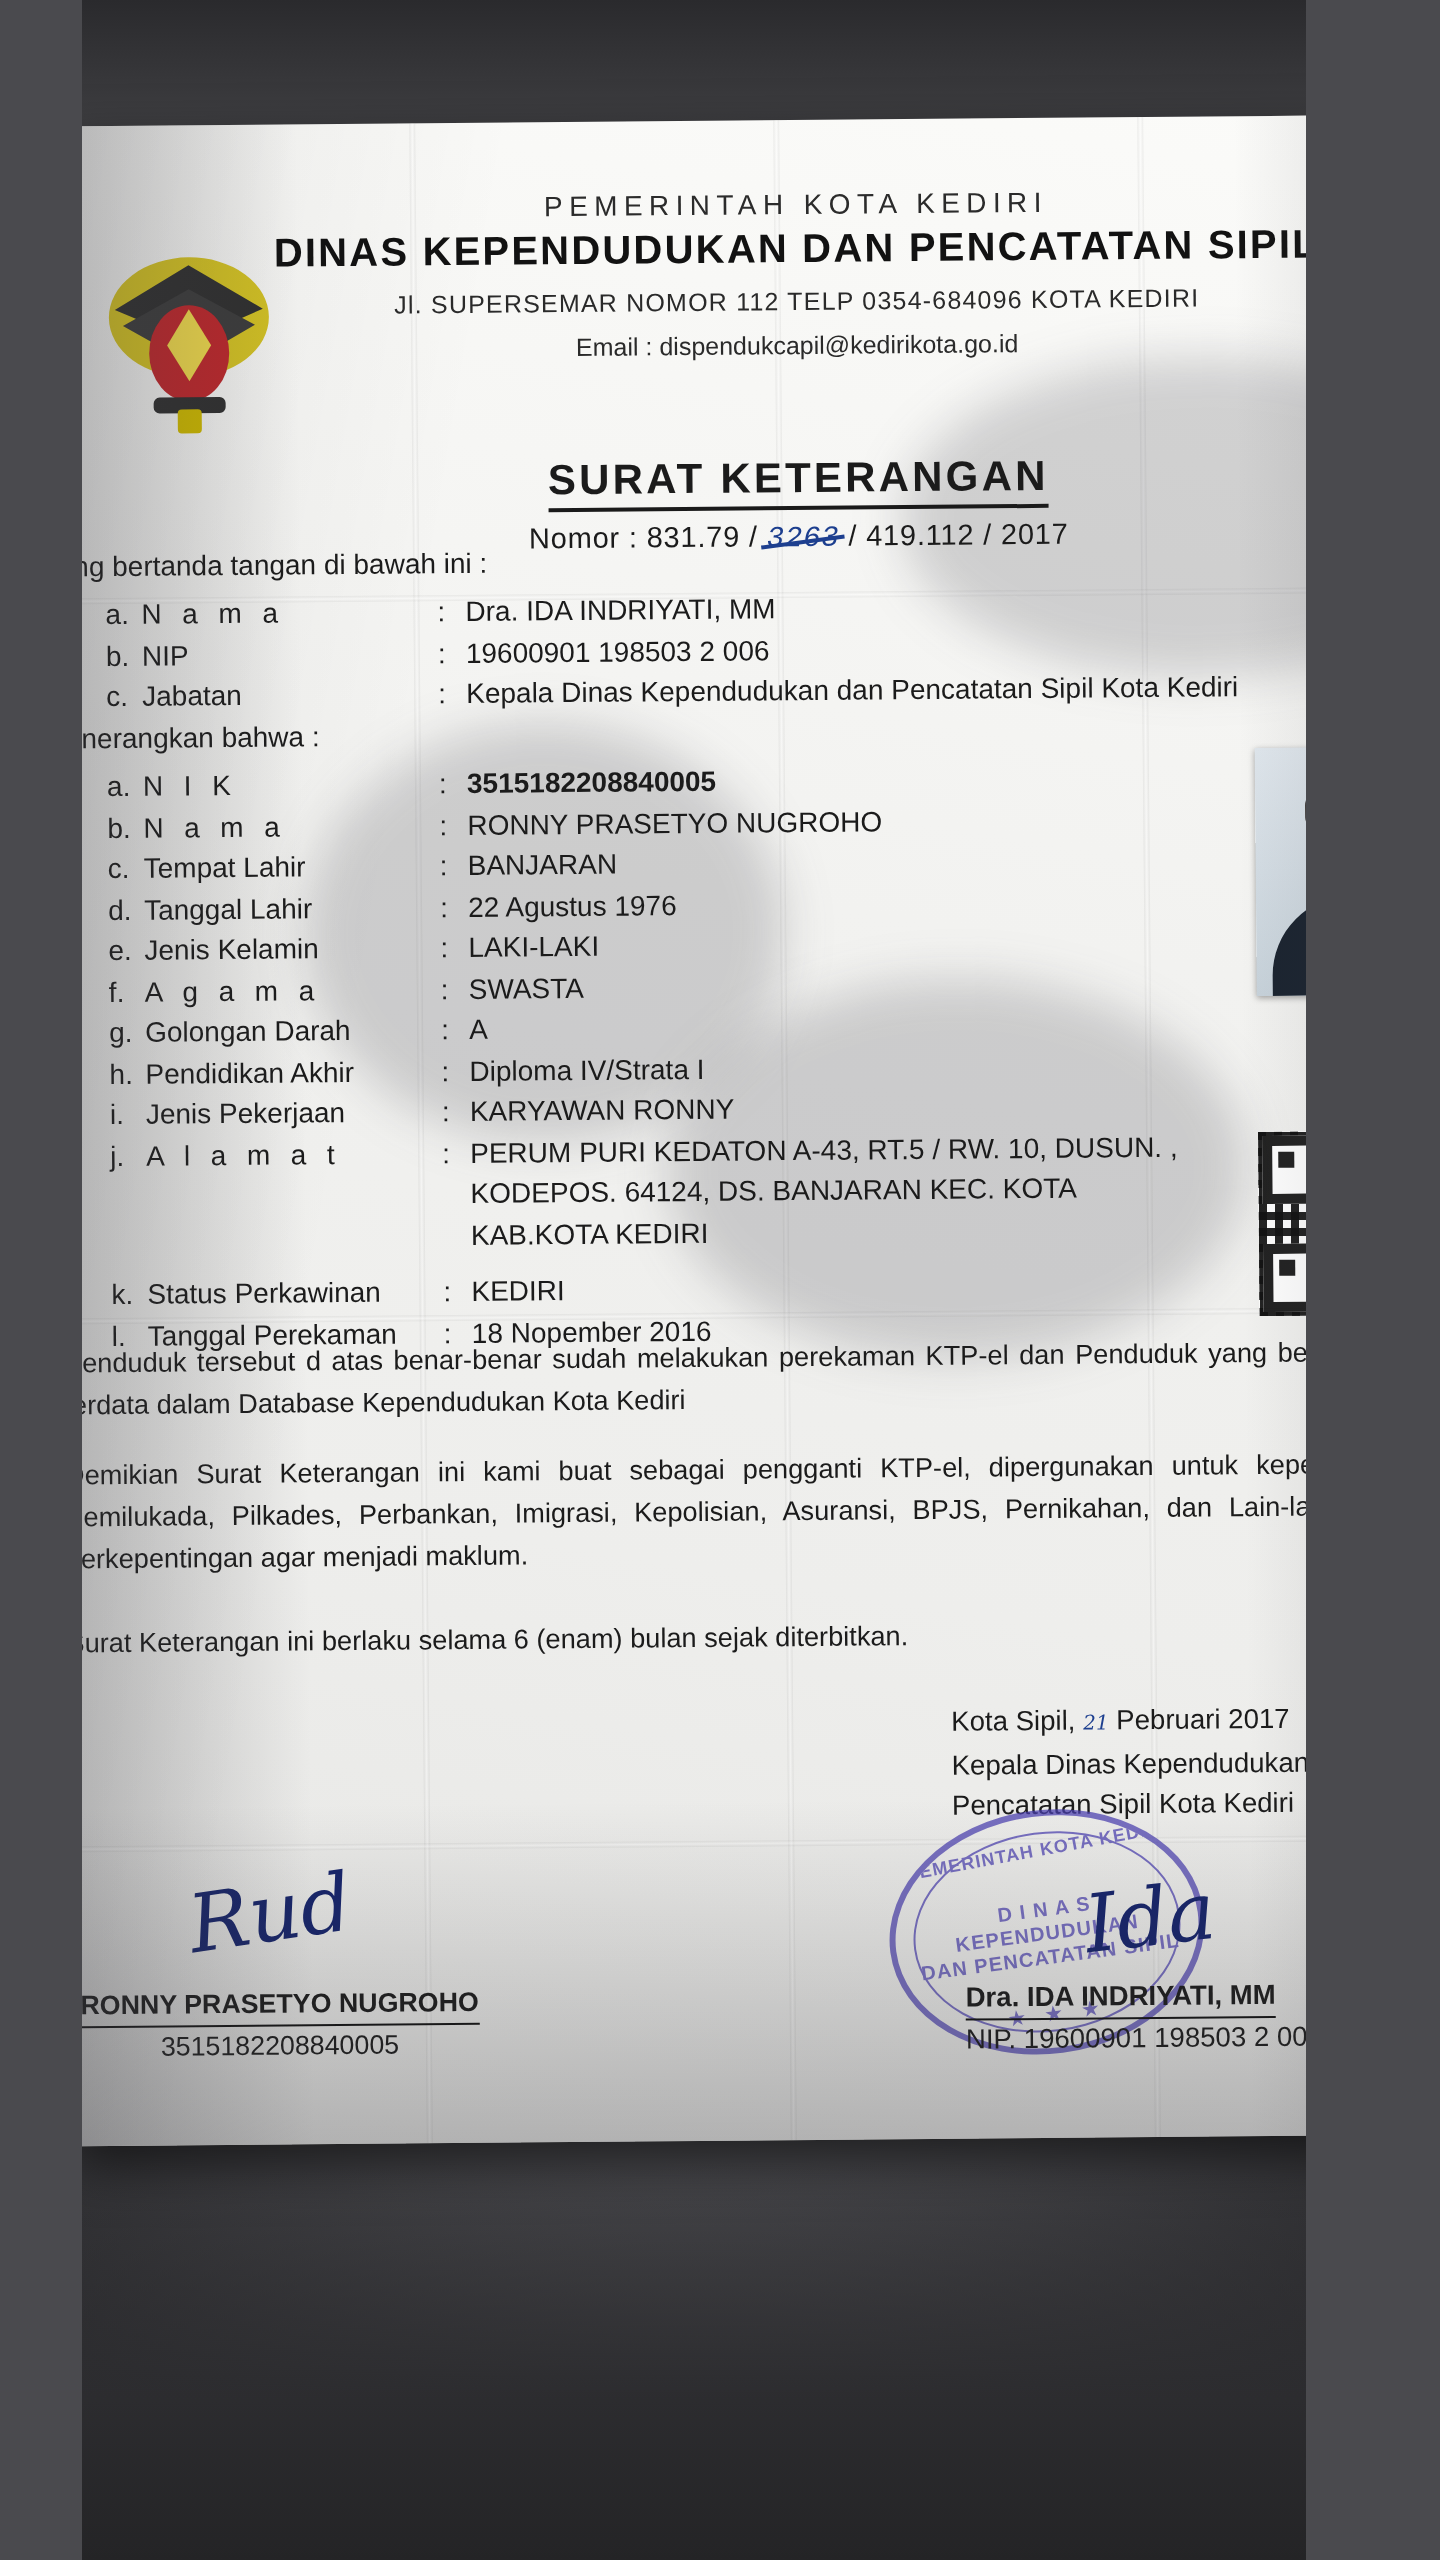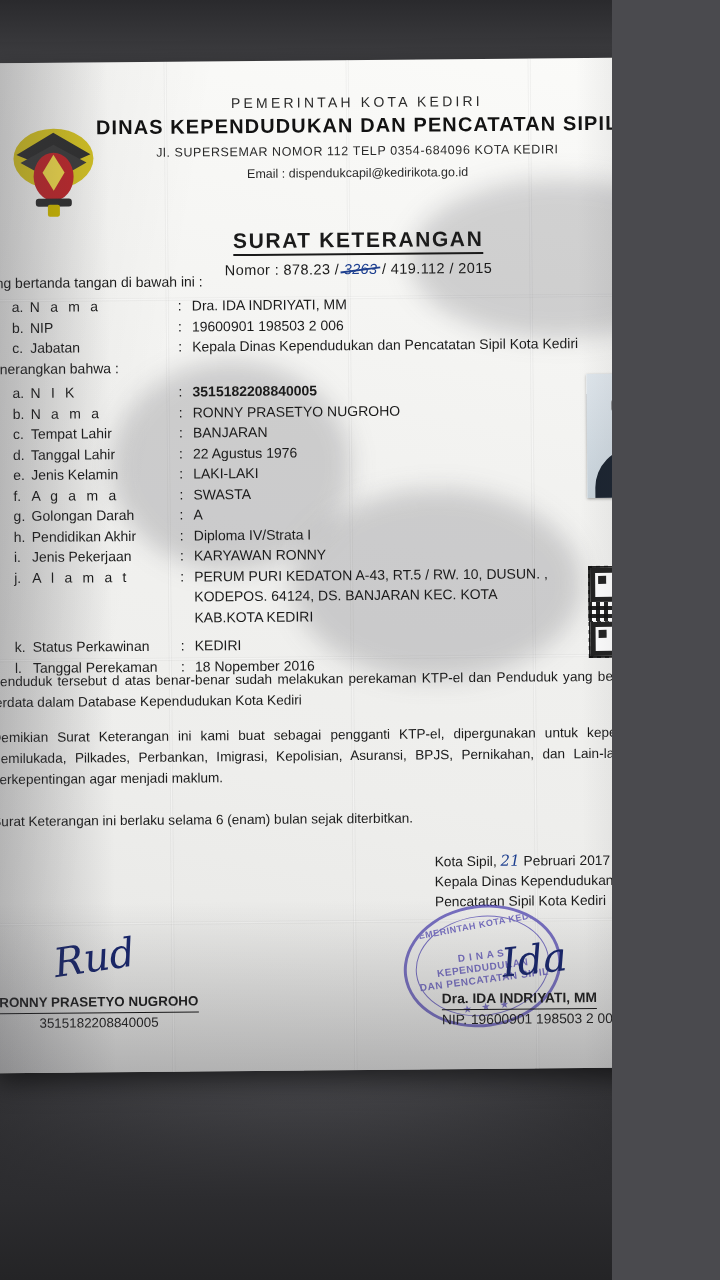--- a/index.html
+++ b/index.html
@@ -16,20 +16,21 @@
 
   
   #scene {
     position: relative;
     width: 612px;
     height: 1280px;
     background:
       radial-gradient(ellipse at 50% 20%, #6d6d70 0%, #4c4c50 45%, #2e2e31 100%),
       #3a3a3d;
     overflow: hidden;
+    margin-left: 41px;
   }
   .bg-dark-top {
     position: absolute;
     left: 0; top: 0; width: 720px; height: 80px;
     background: linear-gradient(180deg,#2a2a2d 0%, #444447 100%);
   }
   .bg-red-strip {
     position: absolute;
     left: 430px; top: 1215px; width: 290px; height: 65px;
     background: linear-gradient(110deg,#7d2a2c 0%, #a23a38 40%, #5d2223 100%);
@@ -139,21 +140,21 @@
     border-bottom: 2px solid #1a1a1a;
     padding-bottom: 1px;
   }
   .doc-number {
     margin-top: 6px;
     font-size: 14.5px;
     letter-spacing: .4px;
   }
   .num-hand {
     color: #1d3f8f;
-    font-family: Liberation Sans, sans-serif;
+    font-family: Liberation Mono, monospace;
     font-style: italic;
     position: relative;
   }
   .num-hand::after {
     content: "";
     position: absolute;
     left: -3px; right: -3px; top: 52%;
     height: 2px;
     background: #1d3f8f;
     transform: rotate(-7deg);
@@ -262,21 +263,21 @@
   .closing {
     position: absolute;
     left: 440px; top: 792px;
     font-size: 13.8px;
     line-height: 20px;
   }
   .date-hand {
     color: #1d3f8f;
     font-family: "DejaVu Serif", serif;
     font-style: italic;
-    font-size: 15px;
+    font-size: 10px;
   }
 
   .sig-right {
     position: absolute;
     left: 446px; top: 930px;
     font-size: 13.8px;
     line-height: 19px;
   }
   .sig-name {
     font-weight: bold;
@@ -384,23 +385,23 @@
     <div class="header">
       <div class="gov-line">PEMERINTAH KOTA KEDIRI</div>
       <div class="office-line">DINAS KEPENDUDUKAN DAN PENCATATAN SIPIL</div>
       <div class="addr-line">Jl. SUPERSEMAR NOMOR 112 TELP 0354-684096 KOTA KEDIRI</div>
       <div class="email-line">Email : dispendukcapil@kedirikota.go.id</div>
     </div>
 
     <div class="title-wrap">
       <div class="doc-title">SURAT KETERANGAN</div>
       <div class="doc-number">
-        <span>Nomor : 878.23 /</span>
+        <span>Nomor : 831.79 /</span>
         <span class="num-hand">3263</span>
-        <span>/ 419.112 / 2015</span>
+        <span>/ 419.112 / 2017</span>
       </div>
     </div>
 
     <div class="line-intro">Yang bertanda tangan di bawah ini :</div>
     <div class="field-table" id="block-signer">
       <div class="frow">
         <span class="f-idx">a.</span>
         <span class="f-label spaced">N a m a</span>
         <span class="f-colon">:</span>
         <span class="f-val">Dra. IDA INDRIYATI, MM</span>

